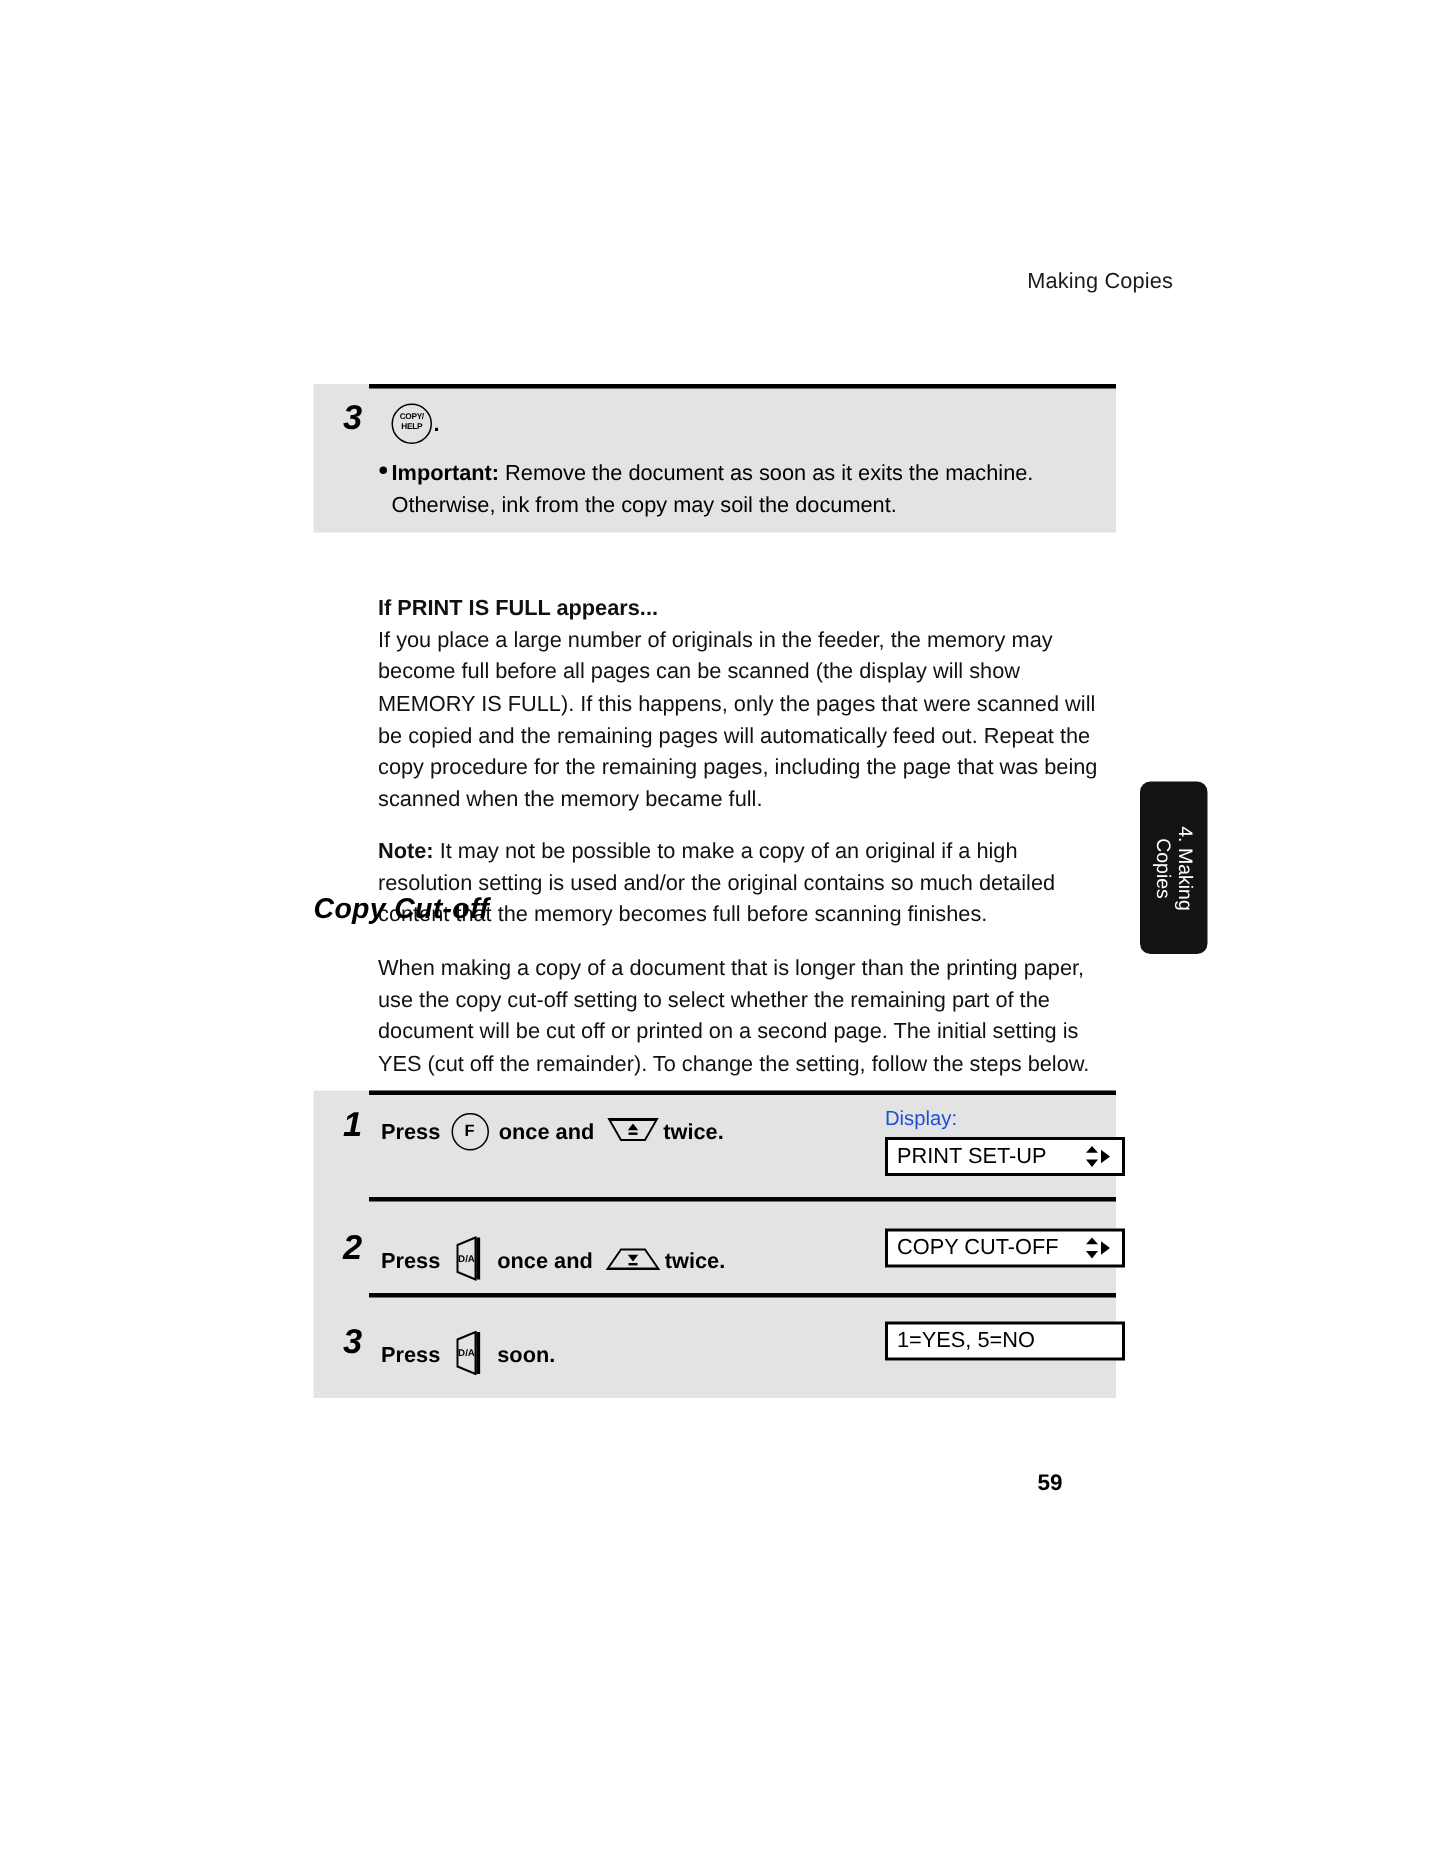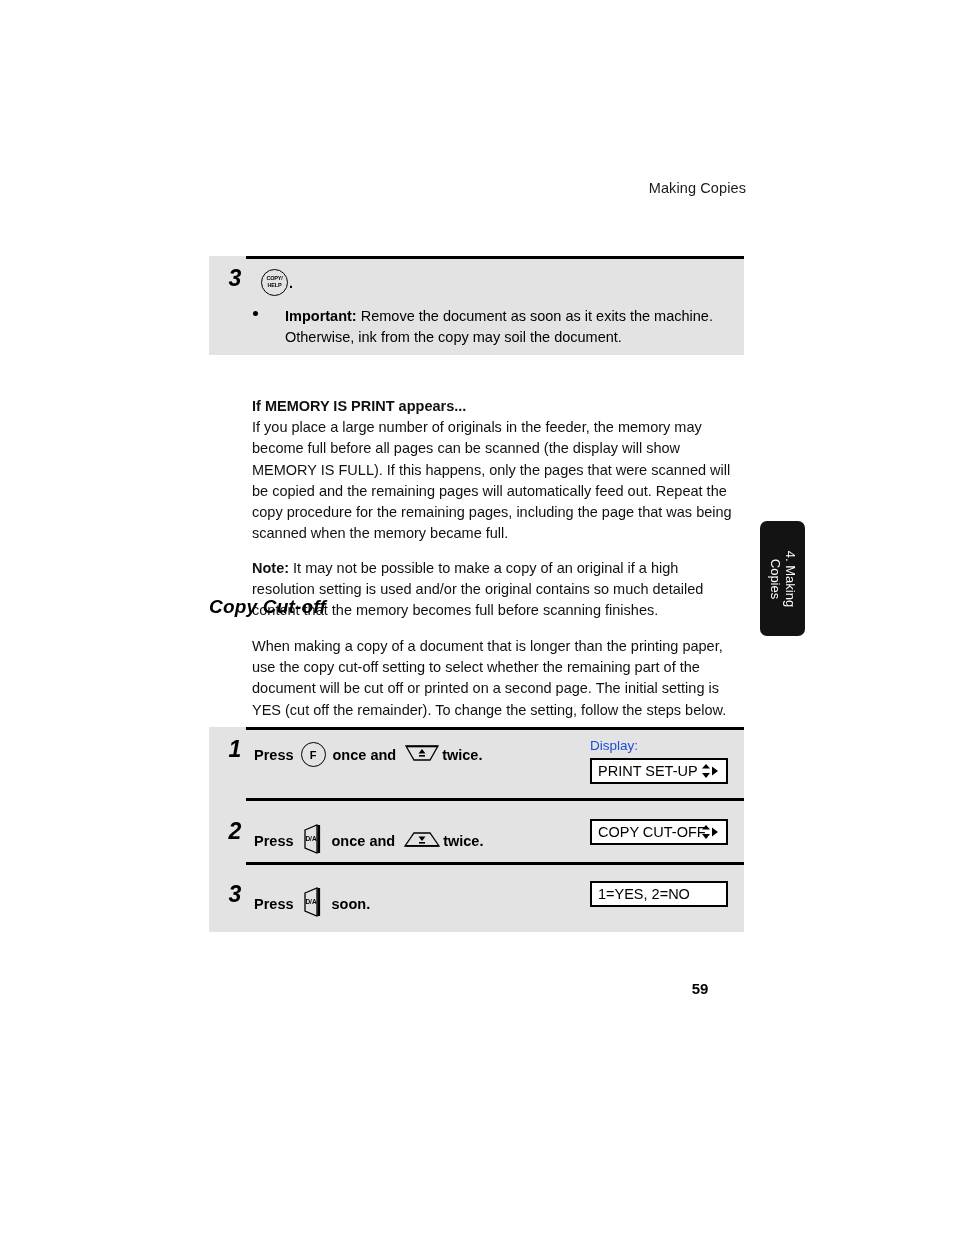--- a/index.html
+++ b/index.html
@@ -19,20 +19,21 @@
   
   .running-header {
     position: absolute;
     left: 0;
     top: 180px;
     width: 746px;
     text-align: right;
     font-size: 14.5px;
     color: #1a1a1a;
     letter-spacing: 0.1px;
+    padding-left: 36px;
   }
 
   
   .side-tab {
     position: absolute;
     left: 760px;
     top: 521px;
     width: 45px;
     height: 115px;
     background: #131313;
@@ -102,21 +103,21 @@
     position: absolute;
     left: 0;
     top: 5px;
     width: 5px;
     height: 5px;
     border-radius: 50%;
     background: #000;
   }
   .bullet-text {
     display: block;
-    margin-left: 32px;
+    margin-left: 8px;
   }
   .b { font-weight: bold; }
 
   
   .prose {
     position: absolute;
     left: 252px;
     font-size: 14.5px;
     line-height: 21.2px;
     color: #111;
@@ -140,21 +141,21 @@
   .display-label {
     position: absolute;
     font-size: 13.5px;
     color: #1d4ed8;
   }
   .display-box {
     position: absolute;
     background: #ffffff;
     border: 2px solid #000000;
     height: 26px;
-    width: 138px;
+    width: 160px;
     box-sizing: border-box;
     display: flex;
     align-items: center;
     padding-left: 6px;
     font-size: 14.5px;
     line-height: 1;
   }
   .display-arrows {
     position: absolute;
     right: 6px;
@@ -251,21 +252,21 @@
 </div>
 
 <div class="bullet-block">
   <span class="bullet-dot"></span>
   <span class="bullet-text">
     <span class="b">Important:</span><span> Remove the document as soon as it exits the machine. Otherwise, ink from the copy may soil the document.</span>
   </span>
 </div>
 
 <div class="prose" id="memory-block">
-  <div class="b">If MEMORY IS PRINT appears...</div>
+  <div class="b">If PRINT IS FULL appears...</div>
   <div>If you place a large number of originals in the feeder, the memory may become full before all pages can be scanned (the display will show MEMORY IS FULL). If this happens, only the pages that were scanned will be copied and the remaining pages will automatically feed out. Repeat the copy procedure for the remaining pages, including the page that was being scanned when the memory became full.</div>
 </div>
 
 <div class="prose" id="note-block">
   <span class="b">Note:</span><span> It may not be possible to make a copy of an original if a high resolution setting is used and/or the original contains so much detailed content that the memory becomes full before scanning finishes.</span>
 </div>
 
 <div class="section-head">Copy Cut-off</div>
 <div class="prose" id="cutoff-para">When making a copy of a document that is longer than the printing paper, use the copy cut-off setting to select whether the remaining part of the document will be cut off or printed on a second page. The initial setting is YES (cut off the remainder). To change the setting, follow the steps below.</div>
 
@@ -350,16 +351,16 @@
     <svg width="22" height="30" viewBox="0 0 22 30">
       <polygon points="3,6 15,1 15,29 3,24" fill="none" stroke="#000" stroke-width="1.3"></polygon>
       <rect x="15.5" y="1" width="2.6" height="28" fill="#000"></rect>
       <text x="9" y="17" font-family="Liberation Sans, sans-serif" font-size="6.5" text-anchor="middle" fill="#000">D/A</text>
     </svg>
   </span>
   <span style="width:6px;"></span>
   <span>soon.</span>
 </div>
 <div class="display-box" style="left:590px; top:881px;">
-  <span>1=YES, 2=NO</span>
+  <span>1=YES, 5=NO</span>
 </div>
 
 <div class="page-number">59</div>
 
 </body></html>

